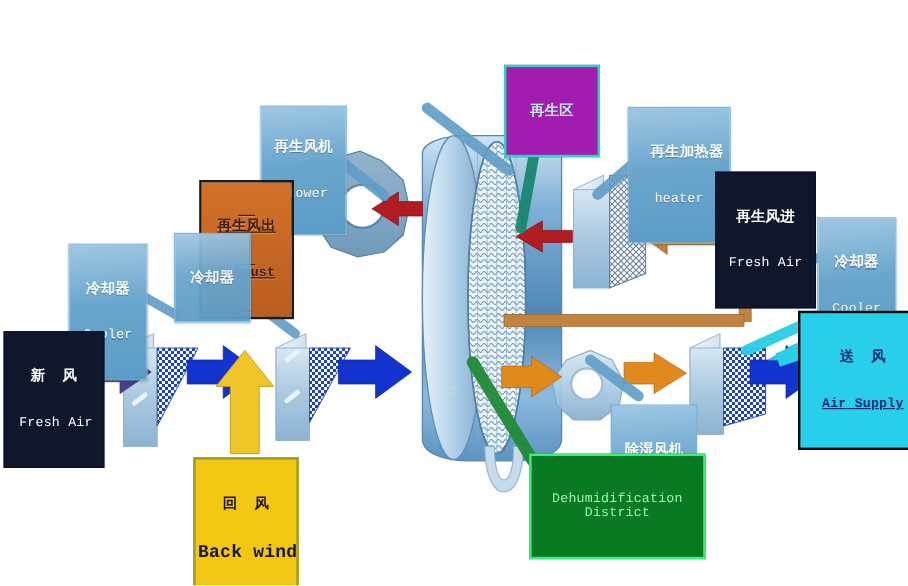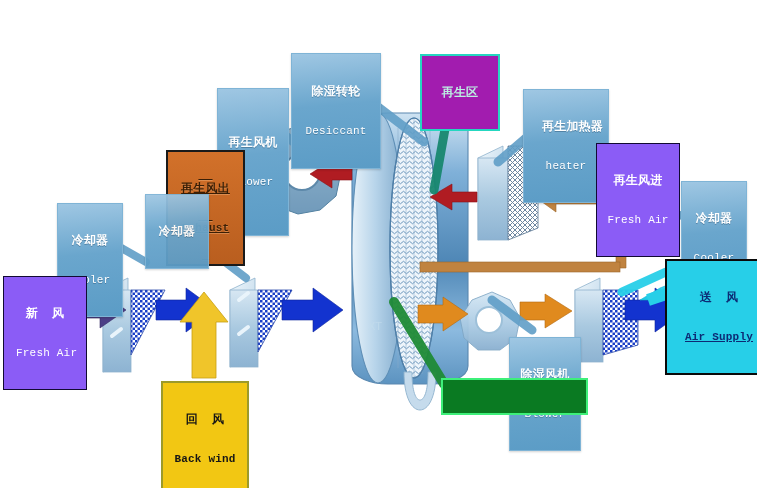--- a/index.html
+++ b/index.html
@@ -18,21 +18,21 @@
             color:#ffffff;border:1px solid #7fb4d6;
             text-shadow:0 1px 0 rgba(40,80,110,.45);
             box-shadow:0 1px 2px rgba(0,0,0,.18);}
   
   .lbl-orange{background:linear-gradient(180deg,#d2712a 0%,#b95e1f 100%);
               color:#3a1f06;border:2px solid #1a1a1a;font-weight:bold;
               text-shadow:0 1px 0 rgba(255,200,150,.35);}
   
   .lbl-teal{background:#a21caf;color:#bdeee2;border:2px solid #25d7c0;}
   
-  .lbl-purple{background:#8b5cf6;color:#ffffff;border:1px solid #120a33;}
+  .lbl-purple{background:#0f172a;color:#ffffff;border:1px solid #120a33;}
   
   .lbl-yellow{background:#f2c713;color:#161616;border:2px solid #9c9a2a;font-weight:bold;}
   
   .lbl-green{background:#0a7a22;color:#9ff5b4;border:2px solid #3ef07a;}
   
   .lbl-cyan{background:#27cfe8;color:#0d2a74;border:2px solid #0a0a0a;font-weight:bold;}
 
   
   #art{position:absolute;left:0;top:0;width:757px;height:488px;}
 
@@ -235,26 +235,22 @@
       <path d="M183 230 L246 278" stroke="#5f9dc6" stroke-width="8" stroke-linecap="round" opacity=".9"></path>
 
       <path d="M532 330 L492 300" stroke="#5f9dc6" stroke-width="9" stroke-linecap="round" opacity=".9"></path>
 
       <path d="M444 384 L394 302" stroke="#1f8a36" stroke-width="10" stroke-linecap="round" opacity=".95"></path>
 
       <path d="M666 272 L622 292" stroke="#27cfe8" stroke-width="9" stroke-linecap="round" opacity=".95"></path>
     </g>
   </svg>
 
-  <div class="label lbl-blue" style="left:291px;top:53px;width:90px;padding:4px 2px;font-size:12px;">
-    <span class="cn">除湿转轮</span>
-    <span class="en" style="font-size:11px;">Desiccant</span>
-  </div>
-
-  <div class="label lbl-blue" style="left:217px;top:88px;width:72px;padding:20px 2px;font-size:12px;">
+
+  <div class="label lbl-blue" style="left:217px;top:88px;width:72px;padding:0 2px;font-size:12px;">
     <span class="cn">再生风机</span>
     <span class="en" style="font-size:11px;">Blower</span>
   </div>
 
   <div class="label lbl-orange" style="left:166px;top:150px;width:79px;padding:3px 2px;font-size:12px;text-decoration:underline;">
     <span class="cn">再生风出</span>
     <span class="en" style="font-size:11px;">Exhaust</span>
   </div>
 
   <div class="label lbl-teal" style="left:420px;top:54px;width:80px;padding:3px 2px;font-size:12px;">
@@ -285,29 +281,31 @@
     <span class="cn">冷却器</span>
   </div>
 
   <div class="label lbl-purple" style="left:3px;top:276px;width:84px;padding:3px 12px;font-size:12px;">
     <span class="cn">新    风</span>
     <span class="en" style="font-size:11px;">Fresh Air</span>
   </div>
 
   <div class="label lbl-yellow" style="left:161px;top:381px;width:88px;padding:3px 2px;font-size:12px;">
     <span class="cn">回    风</span>
-    <span class="en" style="font-size:11px;">Back wind</span>
+    <span class="en" style="font-size:15px;">Back wind</span>
   </div>
 
   <div class="label lbl-blue" style="left:509px;top:337px;width:72px;padding:3px 2px;font-size:12px;">
     <span class="cn">除湿风机</span>
     <span class="en" style="font-size:11px;">Blower</span>
   </div>
 
   <div class="label lbl-green" style="left:441px;top:378px;width:147px;padding:3px 2px;font-size:12px;">
+    <span class="en" style="font-size:11px;">Dehumidification
+District</span>
   </div>
 
   <div class="label lbl-cyan" style="left:665px;top:259px;width:108px;padding:3px 2px;font-size:12px;">
     <span class="cn">送    风</span>
     <span class="en" style="font-size:11px;text-decoration:underline;">Air Supply</span>
   </div>
 
 
 </div>
 

